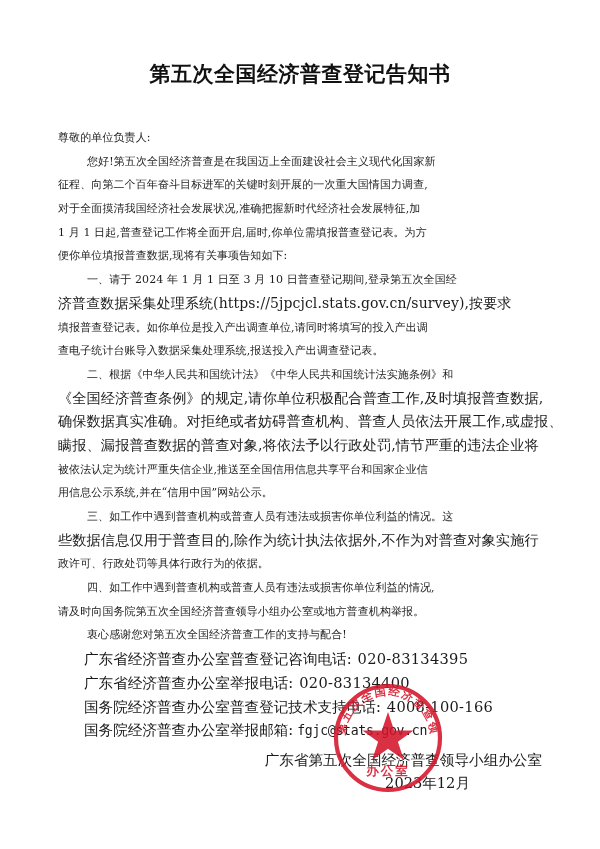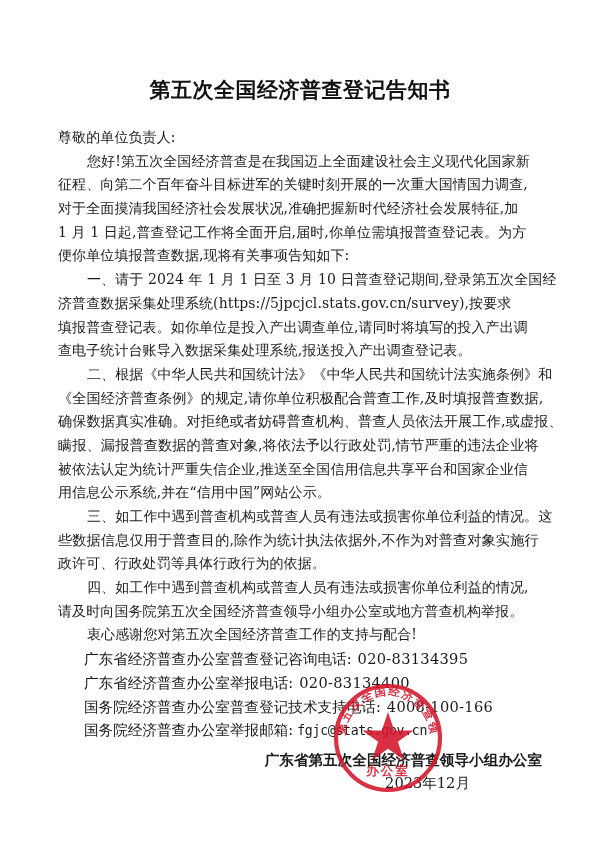--- a/index.html
+++ b/index.html
@@ -22,40 +22,40 @@
     width: 600px;
     height: 849px;
     background: #ffffff;
     box-sizing: border-box;
   }
 
   
   .doc-title {
     position: absolute;
     left: 0;
-    top: 76px;
+    top: 60px;
     width: 600px;
     text-align: center;
     font-size: 21px;
     font-weight: bold;
     letter-spacing: 0.5px;
     font-family: "DejaVu Serif", "Liberation Serif", serif;
     color: #111;
   }
 
   
   .body-block {
     position: absolute;
     left: 58px;
     top: 126px;
     width: 484px;
   }
 
   .line {
-    font-size: 14px;
+    font-size: 11px;
     line-height: 23.7px;
     height: 23.7px;
     white-space: nowrap;
     color: #1c1c1c;
     font-family: "DejaVu Serif", "Liberation Serif", serif;
     letter-spacing: 0.1px;
   }
 
   
   .contact-line {
@@ -80,21 +80,20 @@
   
   .signature {
     position: absolute;
     left: 0;
     top: 748px;
     width: 542px;
     text-align: right;
     font-size: 14.6px;
     line-height: 23.7px;
     white-space: nowrap;
-    font-weight: bold;
   }
   .sign-date {
     position: absolute;
     left: 0;
     top: 771px;
     width: 470px;
     text-align: right;
     font-size: 14.6px;
     line-height: 23.7px;
     white-space: nowrap;

